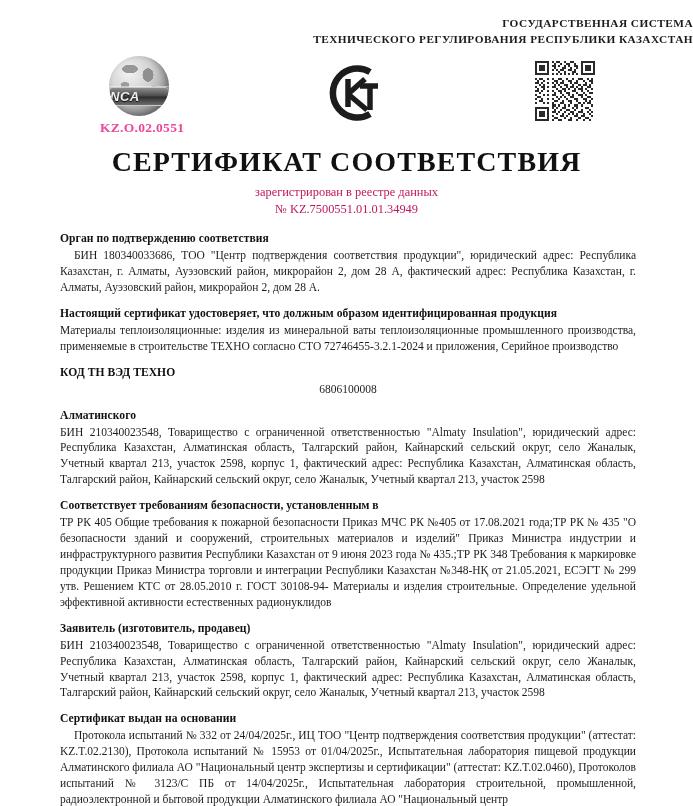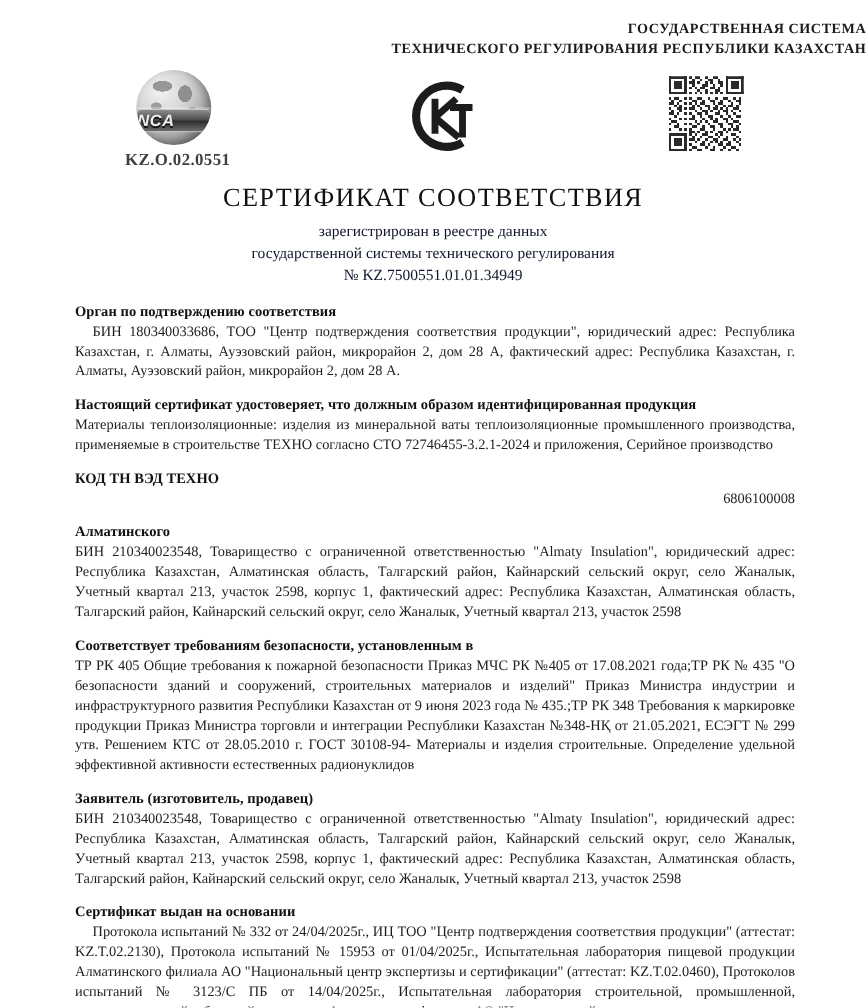--- a/index.html
+++ b/index.html
@@ -104,21 +104,21 @@
     font-style: italic;
     color: #efefef;
     letter-spacing: 0.5px;
     text-shadow: 0 1px 0 #111;
   }
   .nca-code {
     margin-top: 4px;
     font-size: 13.5px;
     font-weight: bold;
     letter-spacing: 0.3px;
-    color: #404040;
+    color: #ec4899;
   }
 
   
   .ct-mark {
     position: absolute;
     left: 318px;
     top: 4px;
     width: 70px;
     height: 66px;
   }
@@ -132,30 +132,30 @@
     height: 60px;
   }
   .qr-code svg { display: block; }
 
   
   .title-block {
     text-align: center;
     margin-top: -6px;
   }
   .cert-title {
-    font-size: 21px;
-    font-weight: normal;
+    font-size: 28px;
+    font-weight: bold;
     letter-spacing: 1.1px;
     color: #111;
     margin-bottom: 6px;
   }
   .title-sub {
     font-size: 12.4px;
     line-height: 1.42;
-    color: #0f172a;
+    color: #be185d;
   }
 
   
   .content {
     padding: 0 57px 0 60px;
     margin-top: 13px;
   }
   .section { margin-bottom: 11px; font-family: Liberation Serif, serif; }
   .section-heading {
     font-size: 11.6px;
@@ -165,21 +165,21 @@
     letter-spacing: 0.05px;
   }
   .section-body {
     font-size: 11.5px;
     line-height: 1.385;
     text-align: justify;
     color: #1d1d1d;
     text-indent: 0;
   }
   .section-body.indent { text-indent: 14px; }
-  .section-body.plain { text-align: right; }
+  .section-body.plain { text-align: center; }
 </style>
 </head>
 <body>
 
 <div class="page">
 
   <div class="doc-header">
     <div class="hline">ГОСУДАРСТВЕННАЯ СИСТЕМА</div>
     <div class="hline">ТЕХНИЧЕСКОГО РЕГУЛИРОВАНИЯ РЕСПУБЛИКИ КАЗАХСТАН</div>
   </div>
@@ -427,21 +427,20 @@
           <rect x="23" y="28" width="1" height="1"></rect>
             <rect x="26" y="28" width="1" height="1"></rect>
         </g>
       </svg>
     </div>
   </div>
 
   <div class="title-block">
     <div class="cert-title">СЕРТИФИКАТ СООТВЕТСТВИЯ</div>
     <div class="title-sub">зарегистрирован в реестре данных</div>
-    <div class="title-sub">государственной системы технического регулирования</div>
     <div class="title-sub">№ KZ.7500551.01.01.34949</div>
   </div>
 
   <div class="content">
 
     <div class="section">
       <div class="section-heading">Орган по подтверждению соответствия</div>
       <div class="section-body indent">БИН 180340033686, ТОО "Центр подтверждения соответствия продукции", юридический адрес: Республика Казахстан, г. Алматы, Ауэзовский район, микрорайон 2, дом 28 А, фактический адрес: Республика Казахстан, г. Алматы, Ауэзовский район, микрорайон 2, дом 28 А.</div>
     </div>
 

